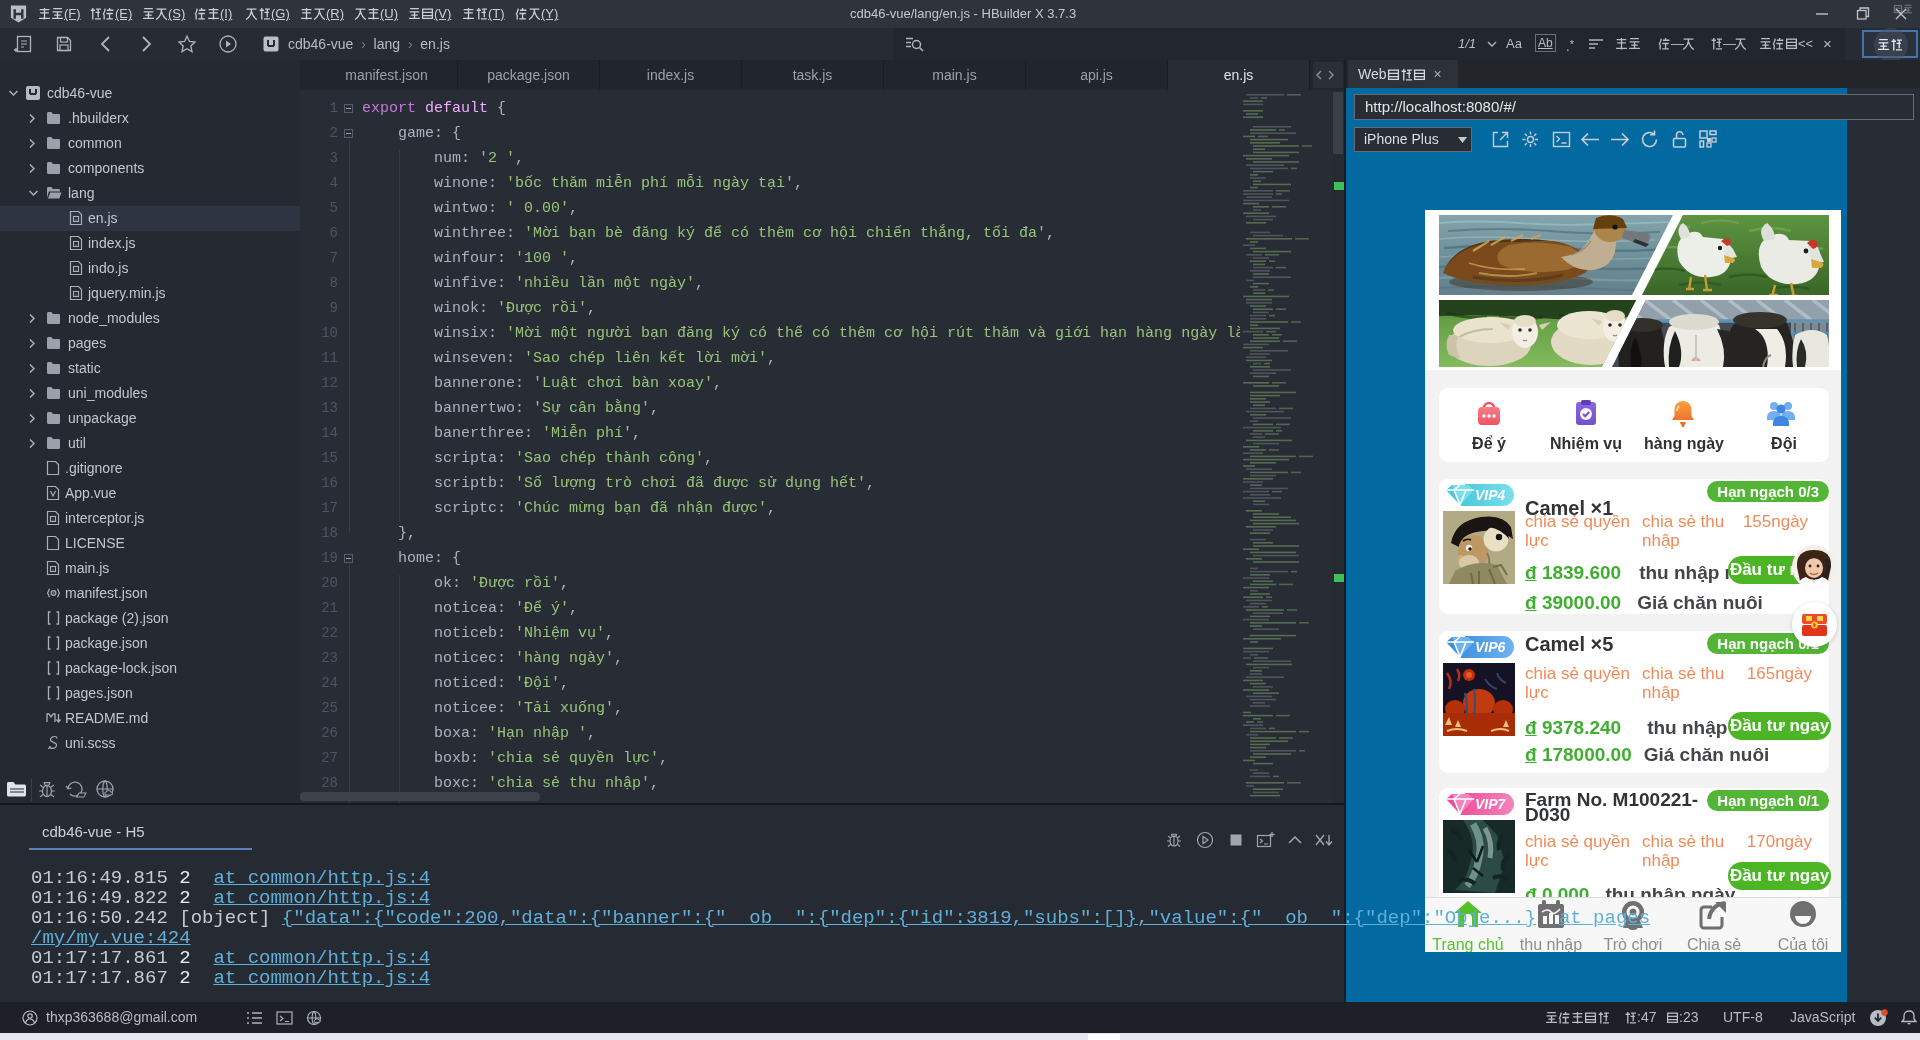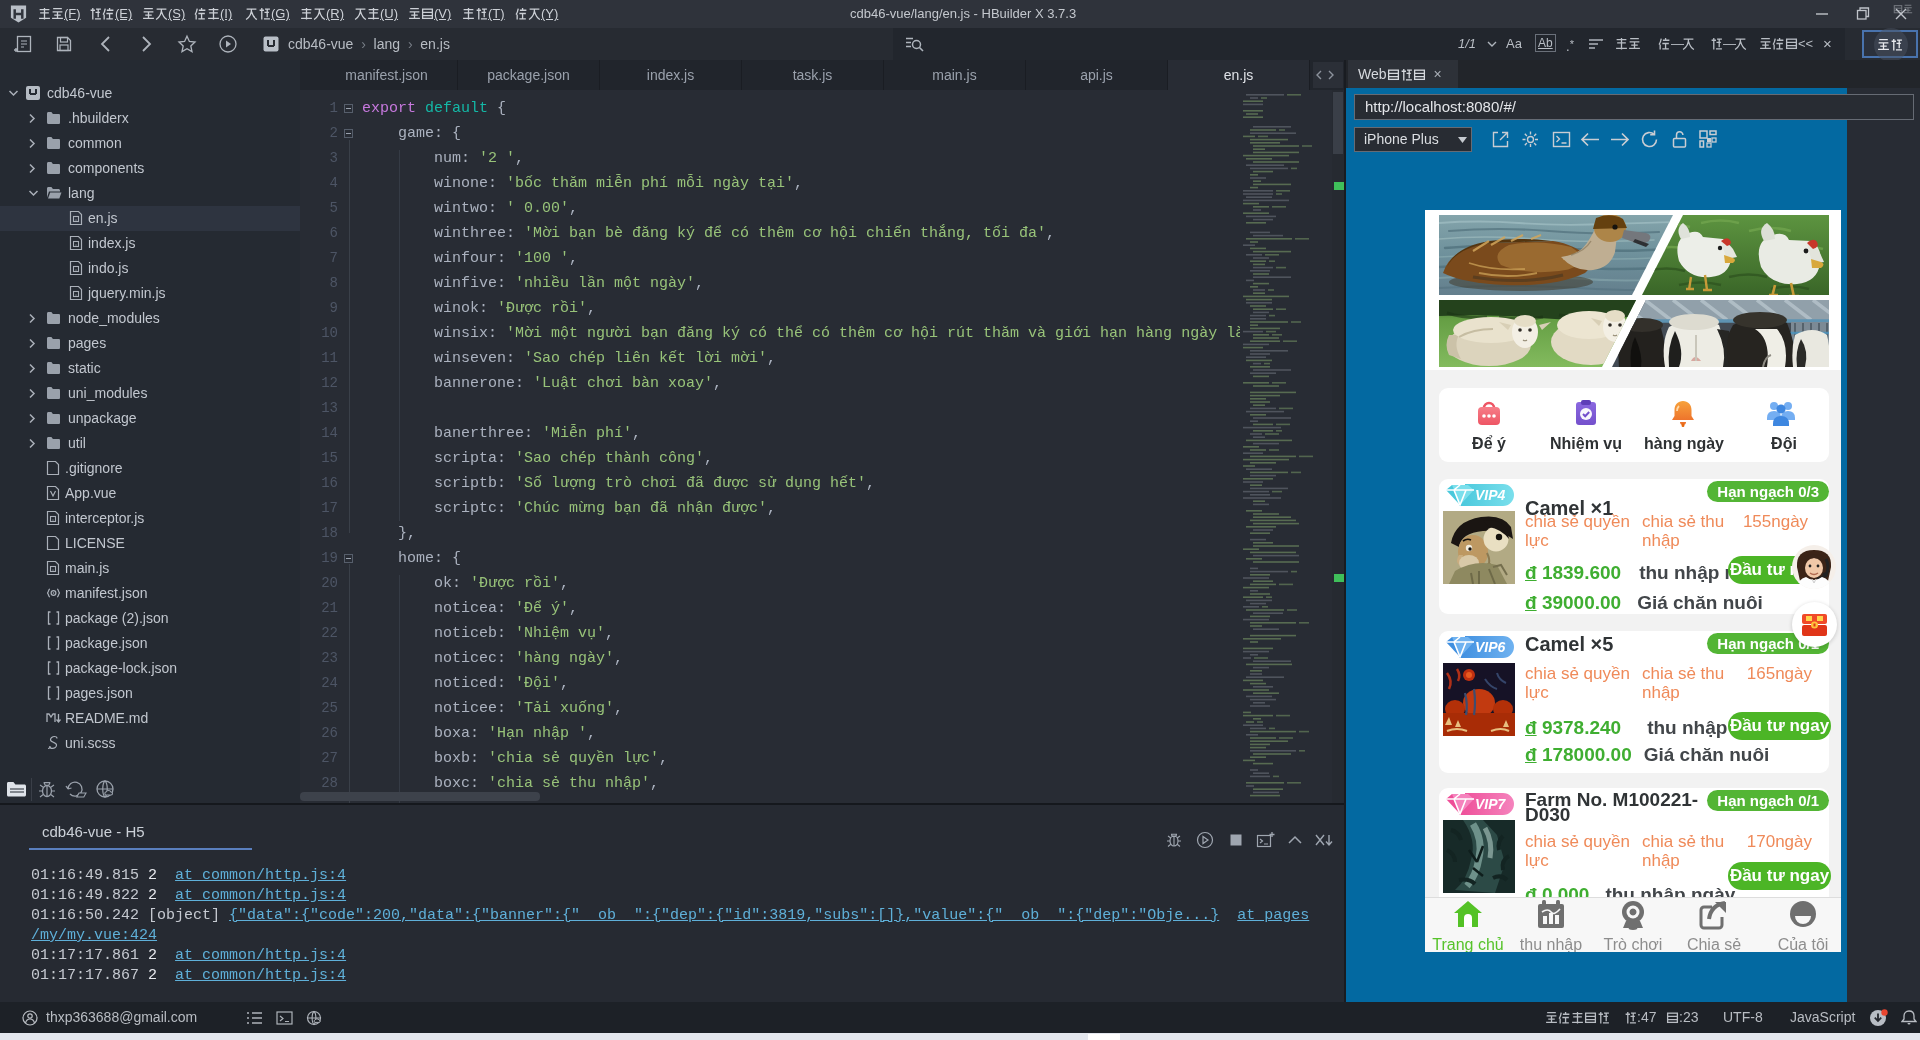--- a/index.html
+++ b/index.html
@@ -25,21 +25,21 @@
 .tico{position:absolute;top:4px}
 #sidebtm{position:absolute;left:0;top:715px;width:300px;height:28px}
 
 #tabbar{position:absolute;left:300px;top:60px;width:1044px;height:30px;background:#21252c}
 .tab{position:absolute;top:0;height:30px;line-height:30px;text-align:center;font-size:14px;color:#9aa1ac;border-right:1px solid #1a1d23}
 .tab.act{background:#282c34;color:#dfe2e7}
 
 #editor{position:absolute;left:300px;top:90px;width:940px;height:715px;background:#282c34;overflow:hidden}
 .cl{position:absolute;left:0;width:940px;height:25px;line-height:25px;font-family:"Liberation Mono",monospace;font-size:15px;white-space:pre;color:#abb2bf}
 .lnum{position:absolute;width:38px;text-align:right;color:#4d5565;font-family:"Liberation Mono",monospace;font-size:14px;line-height:25px}
-.kw1{color:#c678dd}.kw2{color:#14b8a6}.str{color:#98c379}
+.kw1{color:#c678dd}.kw2{color:#f0abfc}.str{color:#98c379}
 .fold{position:absolute;width:9px;height:9px;border:1px solid #565e6b;top:8px;left:44px}
 .fold:after{content:"";position:absolute;left:1px;top:3px;width:5px;height:1px;background:#9aa2ae}
 #hscroll{position:absolute;left:300px;top:792px;width:240px;height:9px;background:#3d424b;border-radius:4px}
 #mapscroll{position:absolute;left:1332px;top:90px;width:12px;height:715px;background:#262a31}
 #mapthumb{position:absolute;left:1333px;top:92px;width:10px;height:62px;background:#3a3f48}
 .mmark{position:absolute;left:1334px;width:11px;height:8px;background:#3fbf5a}
 
 #browser{position:absolute;left:1344px;top:60px;width:503px;height:945px;background:#0369a1;border-left:2px solid #191c21}
 #btabrow{position:absolute;left:0;top:0;width:576px;height:28px;background:#22252a}
 #btab{position:absolute;left:2px;top:0;width:110px;height:28px;background:#2d3138;color:#d6d9de;font-size:14px;line-height:28px}
@@ -60,21 +60,21 @@
 .mgreen{color:#3fae31}.mdark{color:#42464a;margin-left:0px}
 .invest{position:absolute;left:289px;width:103px;height:28px;border-radius:14px;background:#4cb526;color:#fff;font-size:17px;font-weight:bold;text-align:center;line-height:27px}
 #pnav{position:absolute;left:0;top:687px;width:416px;height:55px;background:#f7f7f7;border-top:1px solid #ddd}
 .nitem{position:absolute;top:1px;width:80px;text-align:center}
 .nlabel{font-size:16px;color:#8d8d8d;margin-top:1px}
 .nlabel.on{color:#56c32a}
 
 #console{position:absolute;left:0;top:803px;width:1344px;height:199px;background:#262a32;border-top:2px solid #15181d}
 #chead{position:absolute;left:42px;top:18px;font-size:15px;color:#ccd1d8}
 #cline{position:absolute;left:29px;top:43px;width:223px;height:2px;background:#5a7fbe}
-.log{position:absolute;left:31px;font-family:"Liberation Mono",monospace;font-size:15px;color:#c6cad1;white-space:pre}
+.log{position:absolute;left:31px;font-family:"Liberation Mono",monospace;font-size:19px;color:#c6cad1;white-space:pre}
 .loglink{color:#5fb0d9;text-decoration:underline}
 .cico{position:absolute;top:26px}
 
 #statusbar{position:absolute;left:0;top:1002px;width:1920px;height:31px;background:#1d2127;color:#b9bdc3;font-size:14px}
 #bottomstrip{position:absolute;left:0;top:1033px;width:1920px;height:7px;background:#e4e7ee}
 </style></head><body>
 <svg width="0" height="0" style="position:absolute">
 <defs>
 <g id="g1">
         <path d="M1.5,2.5h9M6,1v10.5M2,5.5h8M1,10.5h10" stroke="currentColor" stroke-width="1.2" fill="none"></path>
@@ -515,20 +515,21 @@
     <div class="cl" style="top:181px;left:134px">winfive: <span class="str">'nhiều lần một ngày'</span>,</div>
     <div class="lnum" style="left:0;top:206px">9</div>
     <div class="cl" style="top:206px;left:134px">winok: <span class="str">'Được rồi'</span>,</div>
     <div class="lnum" style="left:0;top:231px">10</div>
     <div class="cl" style="top:231px;left:134px">winsix: <span class="str">'Mời một người bạn đăng ký có thể có thêm cơ hội rút thăm và giới hạn hàng ngày là</span></div>
     <div class="lnum" style="left:0;top:256px">11</div>
     <div class="cl" style="top:256px;left:134px">winseven: <span class="str">'Sao chép liên kết lời mời'</span>,</div>
     <div class="lnum" style="left:0;top:281px">12</div>
     <div class="cl" style="top:281px;left:134px">bannerone: <span class="str">'Luật chơi bàn xoay'</span>,</div>
     <div class="lnum" style="left:0;top:306px">13</div>
+    <div class="cl" style="top:306px;left:134px">bannertwo: <span class="str">'Sự cân bằng'</span>,</div>
     <div class="lnum" style="left:0;top:331px">14</div>
     <div class="cl" style="top:331px;left:134px">banerthree: <span class="str">'Miễn phí'</span>,</div>
     <div class="lnum" style="left:0;top:356px">15</div>
     <div class="cl" style="top:356px;left:134px">scripta: <span class="str">'Sao chép thành công'</span>,</div>
     <div class="lnum" style="left:0;top:381px">16</div>
     <div class="cl" style="top:381px;left:134px">scriptb: <span class="str">'Số lượng trò chơi đã được sử dụng hết'</span>,</div>
     <div class="lnum" style="left:0;top:406px">17</div>
     <div class="cl" style="top:406px;left:134px">scriptc: <span class="str">'Chúc mừng bạn đã nhận được'</span>,</div>
     <div class="lnum" style="left:0;top:431px">18</div>
     <div class="cl" style="top:431px;left:98px">},</div>

